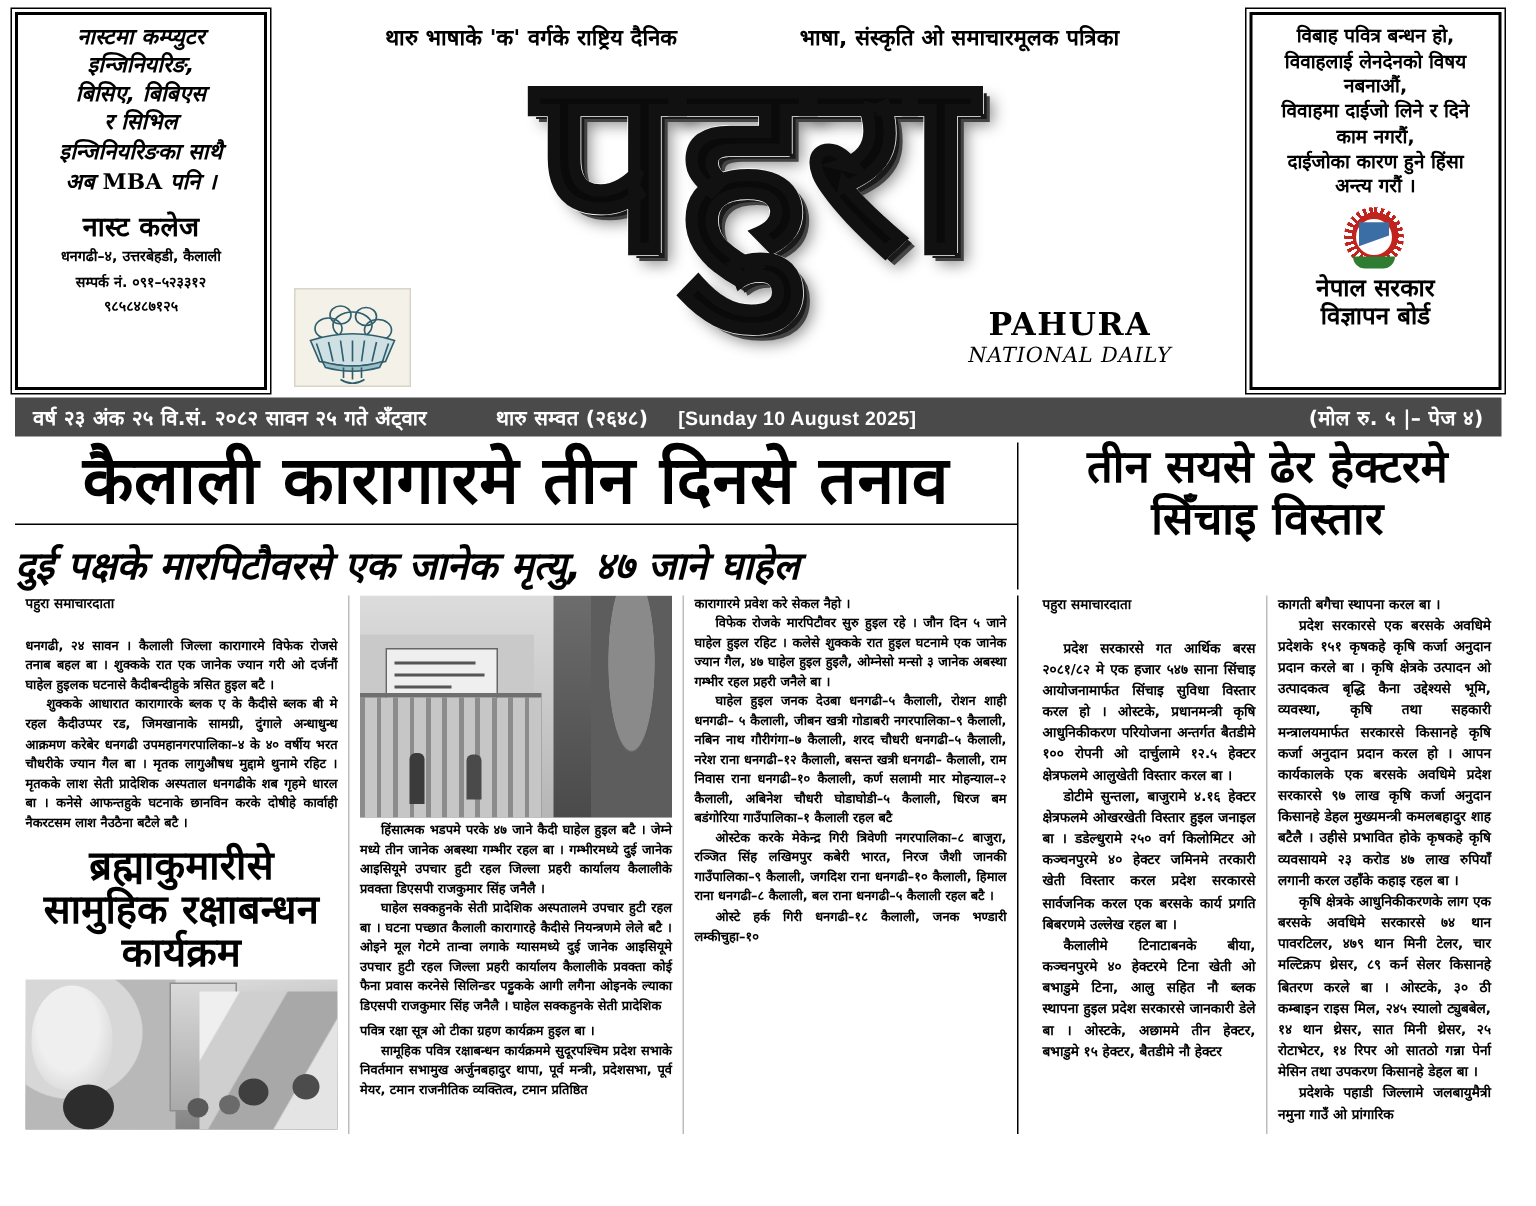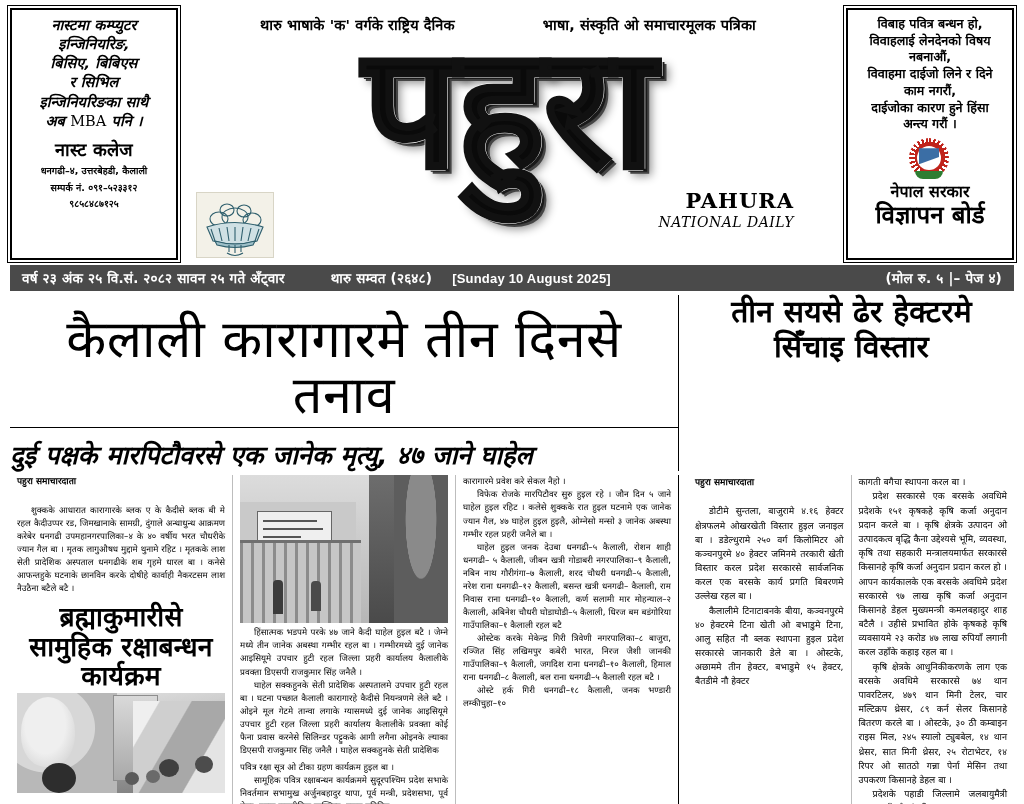--- a/index.html
+++ b/index.html
@@ -6,47 +6,47 @@
   html, body {
     margin: 0; padding: 0;
     background: #ffffff;
   }
   body {
     width: 1024px; height: 804px;
     font-family: "DejaVu Sans", "Liberation Sans", sans-serif;
     overflow: hidden;
     color: #000;
   }
-  .page { width: 1024px; height: 700px; position: relative; padding: 8px 10px 0 10px; }
+  .page { width: 1024px; height: 700px; position: relative; padding: 8px 23px 0 10px; }
 
   
   .masthead {
     display: flex; align-items: stretch; height: 252px;
   }
   .ad-box {
     border: 2px solid #000; width: 168px; flex: 0 0 168px;
     padding: 6px 4px 4px 4px; text-align: center;
     display: flex; flex-direction: column; justify-content: flex-start;
     outline: 1px solid #000; outline-offset: 2px;
   }
   .ad-box.left { margin-right: 4px; }
   .ad-box.right { margin-left: 12px; }
   .ad-line-italic {
     font-style: italic; font-weight: 600; font-size: 14.5px;
     line-height: 1.32; color: #000; letter-spacing: .1px;
   }
-  .ad-line-italic .mba { font-style: normal; font-weight: 400; font-family: "DejaVu Serif", serif; }
+  .ad-line-italic .mba { font-style: normal; font-weight: 700; font-family: "DejaVu Serif", serif; }
   .ad-college {
     font-weight: 700; font-size: 18px; margin-top: 6px; letter-spacing: .2px;
   }
   .ad-small { font-size: 9.5px; line-height: 1.45; margin-top: 3px; font-weight: 600; }
 
   .ad-r-line { font-size: 12.6px; line-height: 1.33; font-weight: 600; }
   .ad-gov { font-weight: 700; font-size: 16px; line-height: 1.15; margin-top: 1px; }
-  .ad-board { font-weight: 800; font-size: 24px; line-height: 1.1; }
+  .ad-board { font-weight: 800; font-size: 16px; line-height: 1.1; }
 
   .emblem { width: 42px; height: 42px; margin: 5px auto 2px auto; position: relative; }
   .emblem .sun {
     position:absolute; left:50%; top:50%; transform:translate(-50%,-50%);
     width: 40px; height: 40px; border-radius: 50%;
     background: radial-gradient(circle at 50% 45%, #d4281f 0 36%, #c0241c 36% 52%, transparent 52%);
   }
   .emblem .rays {
     position:absolute; left:0; top:0; width:40px; height:40px; border-radius:50%;
     background: repeating-conic-gradient(#c0241c 0 7deg, transparent 7deg 14deg);
@@ -86,21 +86,21 @@
     margin-top: -6px;
     user-select: none;
   }
   .basket {
     position: absolute; left: 10px; bottom: 2px; width: 78px; height: 66px;
     background: #f3f1e8;
     border: 1px solid #d8d5c6;
   }
   .basket svg { display:block; }
   .latin-name {
-    position:absolute; right: 36px; bottom: 30px; text-align:right;
+    position:absolute; right: 36px; bottom: 15px; text-align:center;
   }
   .latin-main { font-family:"DejaVu Serif", serif; font-weight:700; font-size: 21px; letter-spacing: 1px; }
   .latin-sub  { font-family:"DejaVu Serif", serif; font-style: italic; font-size: 14px; letter-spacing: .5px; margin-top: 1px;}
 
   
   .datebar {
     margin-top: 5px; height: 26px; background: #4a4a4a; color: #fff;
     display: flex; align-items: center; padding: 0 12px;
     font-size: 13.5px; font-weight: 700; letter-spacing: .2px;
   }
@@ -109,22 +109,22 @@
   .datebar .s2 { margin-left: 46px; }
   .datebar .s3 { margin-left: 20px; font-family:"Liberation Sans", sans-serif; font-weight:700; font-size:13px;}
   .datebar .s4 { margin-left: auto; }
 
   
   .headrow { display:flex; margin-top: 4px; }
   .head-left { flex: 0 0 668px; }
   .head-right { flex: 1 1 auto; padding-left: 10px; border-left: 1px solid #000; text-align:center; }
 
   .h1-main {
-    font-size: 52px; font-weight: 400; text-align: center; line-height: 1.08;
-    letter-spacing: .5px; margin-top: 16px;
+    font-size: 44px; font-weight: 700; text-align: center; line-height: 1.08;
+    letter-spacing: .5px; margin-top: 2px;
   }
   .h1-right {
     font-size: 30px; font-weight: 800; line-height: 1.15; letter-spacing: .2px;
   }
   .h2-sub {
     font-size: 25.5px; font-weight: 800; font-style: italic; text-align:left;
     margin-top: 9px; letter-spacing: 0px;
   }
   .rule-thin { border-top: 1px solid #000; margin-top: 4px; }
 
@@ -133,21 +133,21 @@
   .left-pack { flex: 0 0 668px; display:flex; }
   .right-pack { flex: 1 1 auto; display:flex; padding-left: 9px; border-left: 1px solid #000; }
   .col {
     flex: 1 1 0; padding: 0 7px; font-size: 8.6px; line-height: 1.52;
     text-align: justify; overflow: hidden;
   }
   .col + .col { border-left: 1px solid #bdbdbd; }
   .right-pack .col { font-size: 9.1px; line-height: 1.56; }
 
   .byline { font-weight: 700; font-size: 9px; margin-bottom: 15px; }
-  .col p { margin: 0; text-indent: 14px; }
+  .col p { margin: 0; text-indent: 14px; font-weight: bold; }
   .col p.noind { text-indent: 0; }
 
   .photo {
     width: 100%; height: 150px; margin-bottom: 3px; position: relative;
     background: linear-gradient(170deg,#e9e9e9 0%,#cfcfcf 30%,#9d9d9d 62%,#777 100%);
     overflow: hidden; border: 0;
   }
   .photo.prison { height: 148px; }
   .photo .sky { position:absolute; inset:0; background:linear-gradient(180deg,#dcdcdc,#b6b6b6); }
   .photo .wall { position:absolute; left:0; top:18%; width:56%; height:82%; background:#c9c9c9; }
@@ -292,20 +292,21 @@
       <div class="h1-right">सिँचाइ विस्तार</div>
     </div>
   </div>
 
   <div class="content">
 
     <div class="left-pack">
 
       <div class="col">
         <div class="byline">पहुरा समाचारदाता</div>
+        <p class="noind">धनगढी, २४ सावन । कैलाली जिल्ला कारागारमे विफेक रोजसे तनाब बहल बा । शुक्कके रात एक जानेक ज्यान गरी ओ दर्जनौं घाहेल हुइलक घटनासे कैदीबन्दीहुके त्रसित हुइल बटै ।</p>
         <p>शुक्कके आधारात कारागारके ब्लक ए के कैदीसे ब्लक बी मे रहल कैदीउप्पर रड, जिमखानाके सामग्री, दुंगाले अन्धाधुन्ध आक्रमण करेबेर धनगढी उपमहानगरपालिका–४ के ४० वर्षीय भरत चौधरीके ज्यान गैल बा । मृतक लागुऔषध मुद्दामे थुनामे रहिट । मृतकके लाश सेती प्रादेशिक अस्पताल धनगढीके शब गृहमे धारल बा । कनेसे आफन्तहुके घटनाके छानविन करके दोषीहे कार्वाही नैकरटसम लाश नैउठैना बटैले बटै ।</p>
         <div class="sec-head">ब्रह्माकुमारीसे सामुहिक रक्षाबन्धन कार्यक्रम</div>
         <div class="photo bk">
           <div class="poster"></div>
           <div class="face"></div>
           <div class="shrine"></div>
           <div class="crowd"></div>
           <div class="h" style="left:12%;bottom:0;width:34px;height:30px;"></div>
           <div class="h" style="left:52%;bottom:8%;width:14px;height:13px;background:#5a5a5a;"></div>
           <div class="h" style="left:62%;bottom:10%;width:14px;height:13px;background:#6a6a6a;"></div>
@@ -342,20 +343,21 @@
         <p>घाहेल हुइल जनक देउबा धनगढी–५ कैलाली, रोशन शाही धनगढी– ५ कैलाली, जीबन खत्री गोडाबरी नगरपालिका–९ कैलाली, नबिन नाथ गौरीगंगा–७ कैलाली, शरद चौधरी धनगढी–५ कैलाली, नरेश राना धनगढी–१२ कैलाली, बसन्त खत्री धनगढी– कैलाली, राम निवास राना धनगढी–१० कैलाली, कर्ण सलामी मार मोहन्याल–२ कैलाली, अबिनेश चौधरी घोडाघोडी–५ कैलाली, धिरज बम बडंगोरिया गाउँपालिका–१ कैलाली रहल बटै</p>
         <p>ओस्टेक करके मेकेन्द्र गिरी त्रिवेणी नगरपालिका–८ बाजुरा, रञ्जित सिंह लखिमपुर कबेरी भारत, निरज जैशी जानकी गाउँपालिका–९ कैलाली, जगदिश राना धनगढी–१० कैलाली, हिमाल राना धनगढी–८ कैलाली, बल राना धनगढी–५ कैलाली रहल बटै ।</p>
         <p>ओस्टे हर्क गिरी धनगढी–१८ कैलाली, जनक भण्डारी लम्कीचुहा–१०</p>
       </div>
     </div>
 
     <div class="right-pack">
 
       <div class="col">
         <div class="byline">पहुरा समाचारदाता</div>
+        <p>प्रदेश सरकारसे गत आर्थिक बरस २०८१/८२ मे एक हजार ५४७ साना सिंचाइ आयोजनामार्फत सिंचाइ सुविधा विस्तार करल हो । ओस्टके, प्रधानमन्त्री कृषि आधुनिकीकरण परियोजना अन्तर्गत बैतडीमे १०० रोपनी ओ दार्चुलामे १२.५ हेक्टर क्षेत्रफलमे आलुखेती विस्तार करल बा ।</p>
         <p>डोटीमे सुन्तला, बाजुरामे ४.१६ हेक्टर क्षेत्रफलमे ओखरखेती विस्तार हुइल जनाइल बा । डडेल्धुरामे २५० वर्ग किलोमिटर ओ कञ्चनपुरमे ४० हेक्टर जमिनमे तरकारी खेती विस्तार करल प्रदेश सरकारसे सार्वजनिक करल एक बरसके कार्य प्रगति बिबरणमे उल्लेख रहल बा ।</p>
         <p>कैलालीमे टिनाटाबनके बीया, कञ्चनपुरमे ४० हेक्टरमे टिना खेती ओ बभाडुमे टिना, आलु सहित नौ ब्लक स्थापना हुइल प्रदेश सरकारसे जानकारी डेले बा । ओस्टके, अछाममे तीन हेक्टर, बभाडुमे १५ हेक्टर, बैतडीमे नौ हेक्टर</p>
       </div>
 
       <div class="col">
         <p class="noind">कागती बगैचा स्थापना करल बा ।</p>
         <p>प्रदेश सरकारसे एक बरसके अवधिमे प्रदेशके १५१ कृषकहे कृषि कर्जा अनुदान प्रदान करले बा । कृषि क्षेत्रके उत्पादन ओ उत्पादकत्व बृद्धि कैना उद्देश्यसे भूमि, व्यवस्था, कृषि तथा सहकारी मन्त्रालयमार्फत सरकारसे किसानहे कृषि कर्जा अनुदान प्रदान करल हो । आपन कार्यकालके एक बरसके अवधिमे प्रदेश सरकारसे ९७ लाख कृषि कर्जा अनुदान किसानहे डेहल मुख्यमन्त्री कमलबहादुर शाह बटैलै । उहीसे प्रभावित होके कृषकहे कृषि व्यवसायमे २३ करोड ४७ लाख रुपियाँ लगानी करल उहाँके कहाइ रहल बा ।</p>
         <p>कृषि क्षेत्रके आधुनिकीकरणके लाग एक बरसके अवधिमे सरकारसे ७४ थान पावरटिलर, ४७९ थान मिनी टेलर, चार मल्टिक्रप थ्रेसर, ८९ कर्न सेलर किसानहे बितरण करले बा । ओस्टके, ३० ठी कम्बाइन राइस मिल, २४५ स्यालो ट्युबबेल, १४ थान थ्रेसर, सात मिनी थ्रेसर, २५ रोटाभेटर, १४ रिपर ओ सातठो गन्ना पेर्ना मेसिन तथा उपकरण किसानहे डेहल बा ।</p>
         <p>प्रदेशके पहाडी जिल्लामे जलबायुमैत्री नमुना गाउँ ओ प्रांगारिक</p>
       </div>

